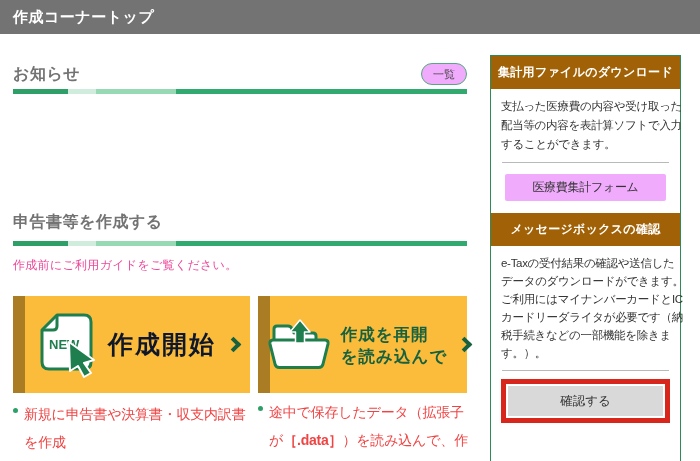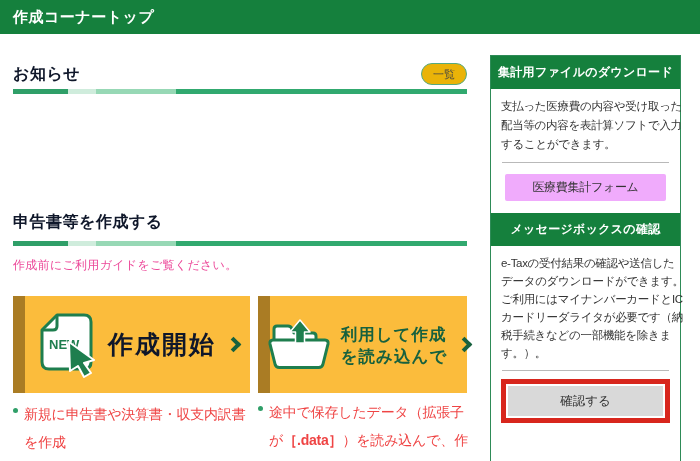--- a/index.html
+++ b/index.html
@@ -5,29 +5,29 @@
   * { margin:0; padding:0; box-sizing:border-box; }
   html,body { width:700px; height:461px; }
   body {
     position:relative; overflow:hidden; background:#fff;
     font-family:"Liberation Sans","DejaVu Sans",sans-serif;
     color:#333;
   }
   
   .topbar {
     position:absolute; left:0; top:0; width:700px; height:34px;
-    background:#15803d; display:flex; align-items:center; padding-left:13px;
+    background:#737373; display:flex; align-items:center; padding-left:13px;
   }
   .topbar h1 { font-size:15px; font-weight:bold; color:#fff; letter-spacing:.5px; }
 
   
   .sec-head-row { position:absolute; left:13px; width:454px; display:flex; justify-content:space-between; align-items:center; }
-  .sec-head { font-size:16px; font-weight:bold; color:#0f172a; letter-spacing:.5px; }
+  .sec-head { font-size:16px; font-weight:bold; color:#737373; letter-spacing:.5px; }
   .pill-btn {
-    width:46px; height:22px; background:#eab308; border:1px solid #56a97f;
+    width:46px; height:22px; background:#f0abfc; border:1px solid #56a97f;
     border-radius:11px; font-size:11px; color:#444; cursor:pointer;
     display:flex; align-items:center; justify-content:center; line-height:1;
     font-family:inherit;
   }
   .grad-bar { position:absolute; left:13px; width:454px; height:5px; display:flex; }
   .grad-bar .s1 { width:55px; background:#2f9f68; }
   .grad-bar .s2 { width:28px; background:#cfecdc; }
   .grad-bar .s3 { width:80px; background:#97d8b5; }
   .grad-bar .s4 { flex:1; background:#31a96f; }
 
@@ -56,21 +56,21 @@
   .bullet { position:relative; padding-left:11px; margin-bottom:9px; letter-spacing:-.2px; }
   .bullet .dot { position:absolute; left:0; top:8px; width:5px; height:5px; border-radius:50%; background:#2f9f68; }
   .bullet b { font-weight:bold; }
 
   
   .sidebar {
     position:absolute; left:490px; top:55px; width:191px; height:430px;
     border:1px solid #2e8b57; background:#fff;
   }
   .sb-head {
-    background:#15803d; color:#fff; font-size:12px; font-weight:bold;
+    background:#a16207; color:#fff; font-size:12px; font-weight:bold;
     text-align:center; padding:8px 2px; letter-spacing:.3px;
   }
   .sb-body { padding:8px 10px 12px; }
   .sb-line { font-size:11.5px; line-height:19px; color:#333; letter-spacing:-.3px; white-space:nowrap; }
   .sb-line-sm { font-size:11.5px; line-height:18px; color:#333; letter-spacing:-.3px; white-space:nowrap; }
   .sb-div { border:none; border-top:1px solid #b9b9b9; margin:8px 1px; }
   .sb-btn {
     display:block; width:calc(100% - 8px); margin:11px auto 0; height:27px;
     background:#f0abfc; border:none; border-radius:2px; font-size:12px; color:#333;
     cursor:pointer; font-family:inherit; letter-spacing:-.3px;
@@ -125,21 +125,21 @@
 
 <button id="resume-btn" class="action-btn">
   <span style="flex:0 0 auto;display:flex;">
     <svg width="64" height="52" viewBox="0 0 64 52">
       <path d="M7 22 V10 Q7 7 10 7 H21 Q24 7 25 10 L27 14 H46 Q49 14 49 17 V22" fill="#fff" stroke="#1e7e4e" stroke-width="3" stroke-linejoin="round"></path>
       <path d="M8 45 L3 25 Q2.4 21 6 21 H58 Q61.6 21 61 25 L56 45 Q55.4 48.5 51.5 48.5 H12.5 Q8.6 48.5 8 45 Z" fill="#fff" stroke="#1e7e4e" stroke-width="3" stroke-linejoin="round"></path>
       <path d="M33 1 L43 13 L37.5 13 L37.5 24 L28.5 24 L28.5 13 L23 13 Z" fill="#1e7e4e" stroke="#fff" stroke-width="1.5" stroke-linejoin="round"></path>
     </svg>
   </span>
   <span class="action-label-sm">
-    <span>利用して作成</span><br>
+    <span>作成を再開</span><br>
     <span>を読み込んで</span>
   </span>
   <span class="chev"></span>
 </button>
 
 <div id="start-bullets" class="bullets">
   <div class="bullet">
     <span class="dot"></span>
     <span>新規に申告書や決算書・収支内訳書を作成</span>
   </div>

